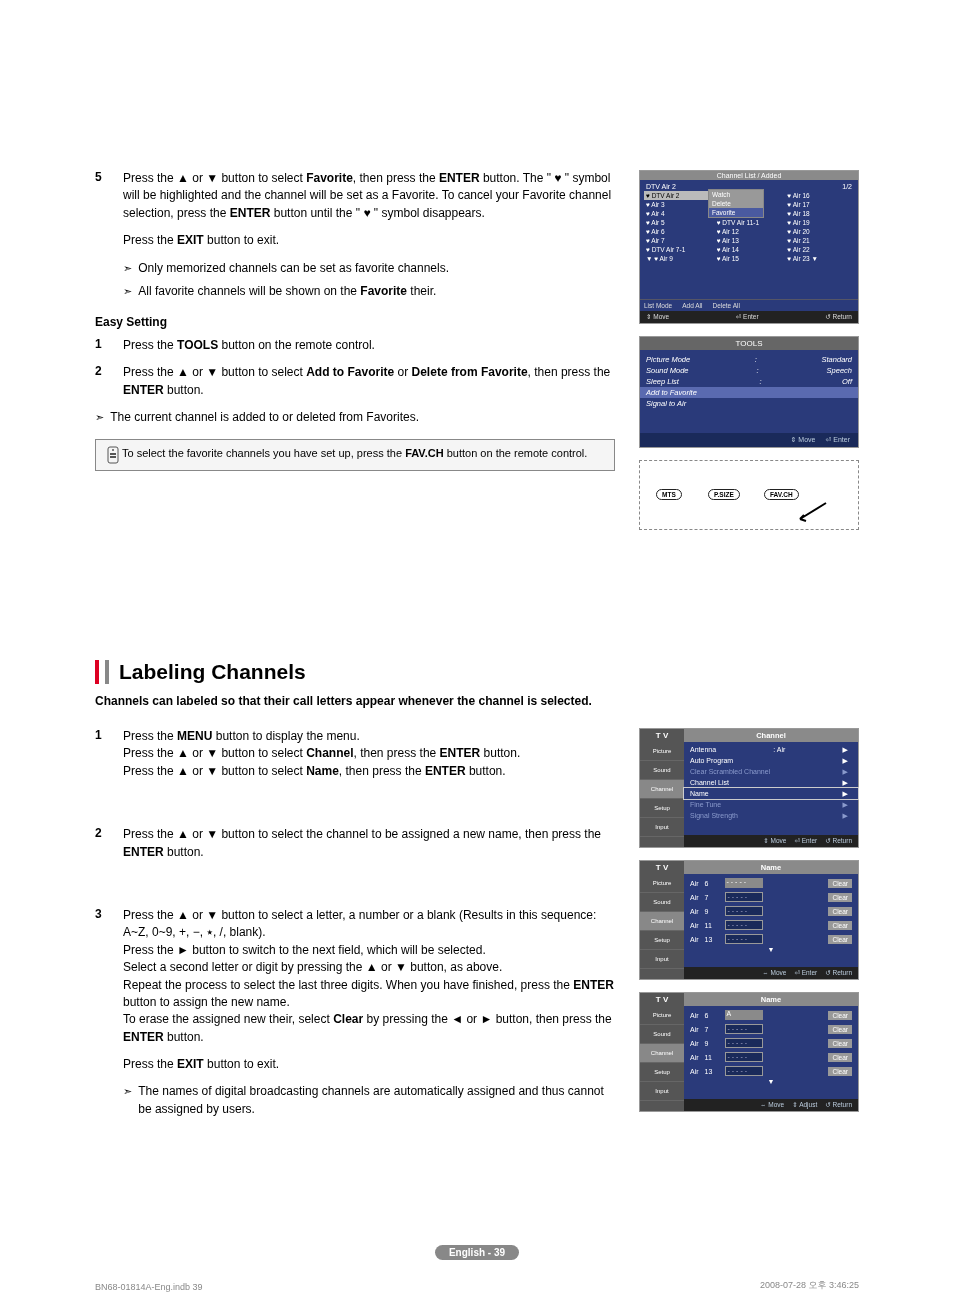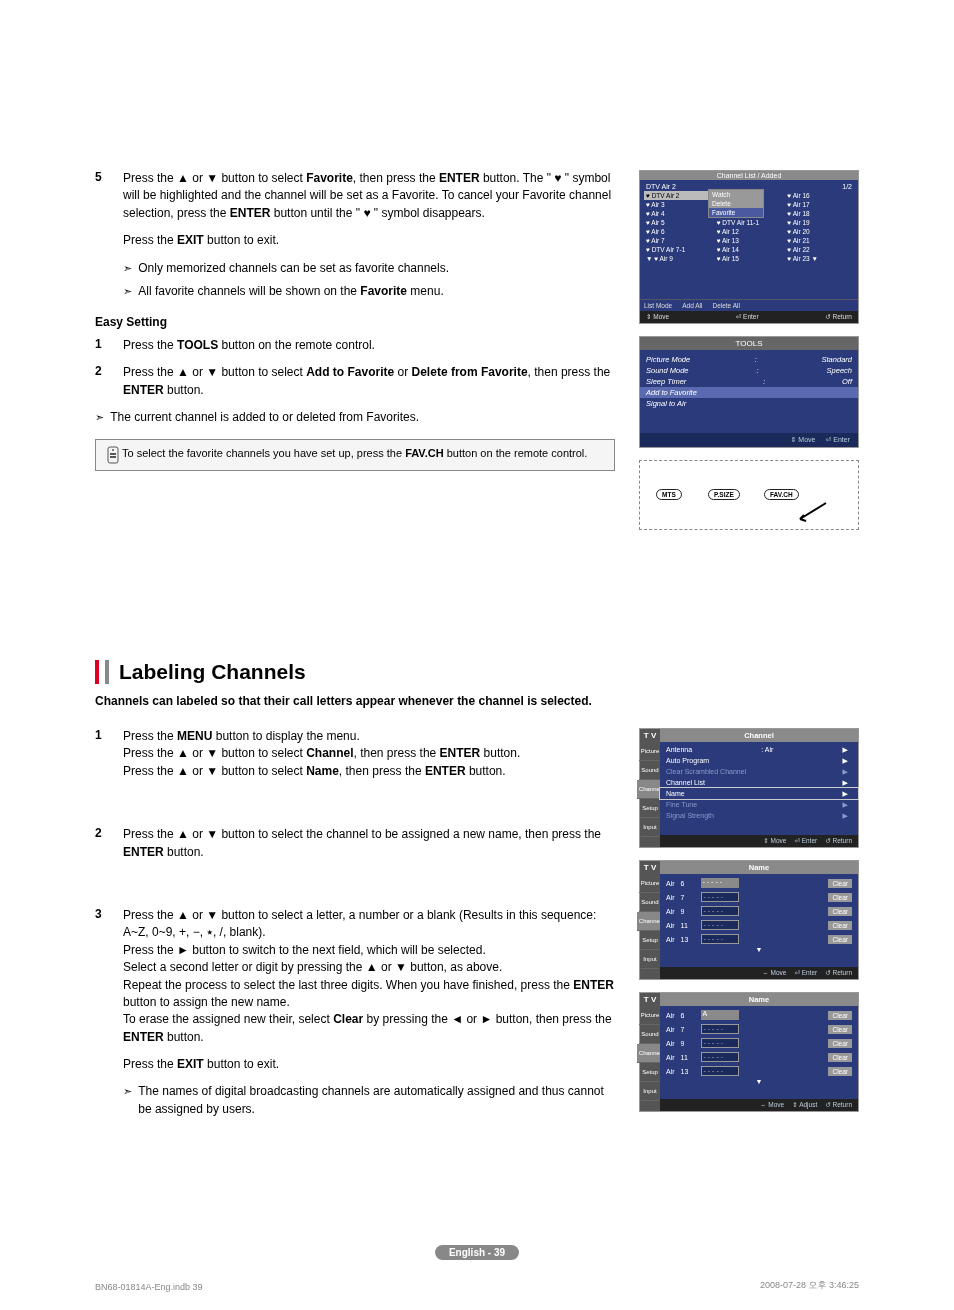--- a/index.html
+++ b/index.html
@@ -50,21 +50,21 @@
   .remote-inner { position: absolute; inset: 6px; }
   .rbtn { position: absolute; border: 1px solid #222; border-radius: 9px; font-size: 6.5px; font-weight: bold; padding: 1px 5px; background: #fff; color: #000; }
   .rbtn.mts { left: 10px; top: 22px; }
   .rbtn.psize { left: 62px; top: 22px; }
   .rbtn.fav { left: 118px; top: 22px; }
   .callout-arrow { position: absolute; right: 24px; top: 34px; }
 
   
   .tvosd { border: 1px solid #999; font-size: 7px; color: #fff; margin-bottom: 12px; }
   .tvosd-body { display: flex; height: 118px; }
-  .tv-tabs { background: #555; width: 20px; display: flex; flex-direction: column; align-items: center; }
+  .tv-tabs { background: #555; width: 44px; display: flex; flex-direction: column; }
   .tv-tabs-title { text-align: center; font-weight: bold; font-size: 8px; padding: 2px; }
   .tab { font-size: 6px; text-align: center; padding: 6px 2px; border-bottom: 1px solid #666; }
   .tab.active { background: #888; color:#fff;}
   .tv-content { flex: 1; background: #2a3a7a; display:flex; flex-direction:column;}
   .tv-head { background: #8a8a8a; text-align: center; padding: 2px; font-size: 7.5px; font-weight:bold;}
   .tv-rows { flex:1; padding: 2px 0; }
   .tv-row { display:flex; justify-content:space-between; padding: 1.5px 10px 1.5px 6px; font-size: 7px; }
   .tv-row .arr { font-size:7px;}
   .tv-row.muted { color:#8a9acc; }
   .tv-row.sel { outline:1px solid #ccc; }
@@ -95,21 +95,21 @@
           <div style="height:10px"></div>
           <span>Press the </span><b>EXIT</b><span> button to exit.</span>
         </div>
       </div>
       <div class="arrow-row">
         <span class="arrow-sym">➣</span>
         <span style="line-height:1.45;">Only memorized channels can be set as favorite channels.</span>
       </div>
       <div class="arrow-row">
         <span class="arrow-sym">➣</span>
-        <span style="line-height:1.45;"><span>All favorite channels will be shown on the </span><b>Favorite</b><span> menu.</span></span>
+        <span style="line-height:1.45;"><span>All favorite channels will be shown on the </span><b>Favorite</b><span> their.</span></span>
       </div>
 
       <div class="subhead">Easy Setting</div>
 
       <div class="step-row">
         <div class="step-num">1</div>
         <div class="step-body">
           <span>Press the </span><b>TOOLS</b><span> button on the remote control.</span>
         </div>
       </div>
@@ -205,21 +205,21 @@
               <span>Picture Mode</span>
               <span>:</span>
               <span>Standard</span>
             </div>
           <div class="tools-row">
               <span>Sound Mode</span>
               <span>:</span>
               <span>Speech</span>
             </div>
           <div class="tools-row">
-              <span>Sleep Timer</span>
+              <span>Sleep List</span>
               <span>:</span>
               <span>Off</span>
             </div>
           <div class="tools-row tools-hi">
               <span>Add to Favorite</span>
             </div>
           <div class="tools-row">
               <span>Signal to Air</span>
             </div>
           <div style="height:20px"></div>

